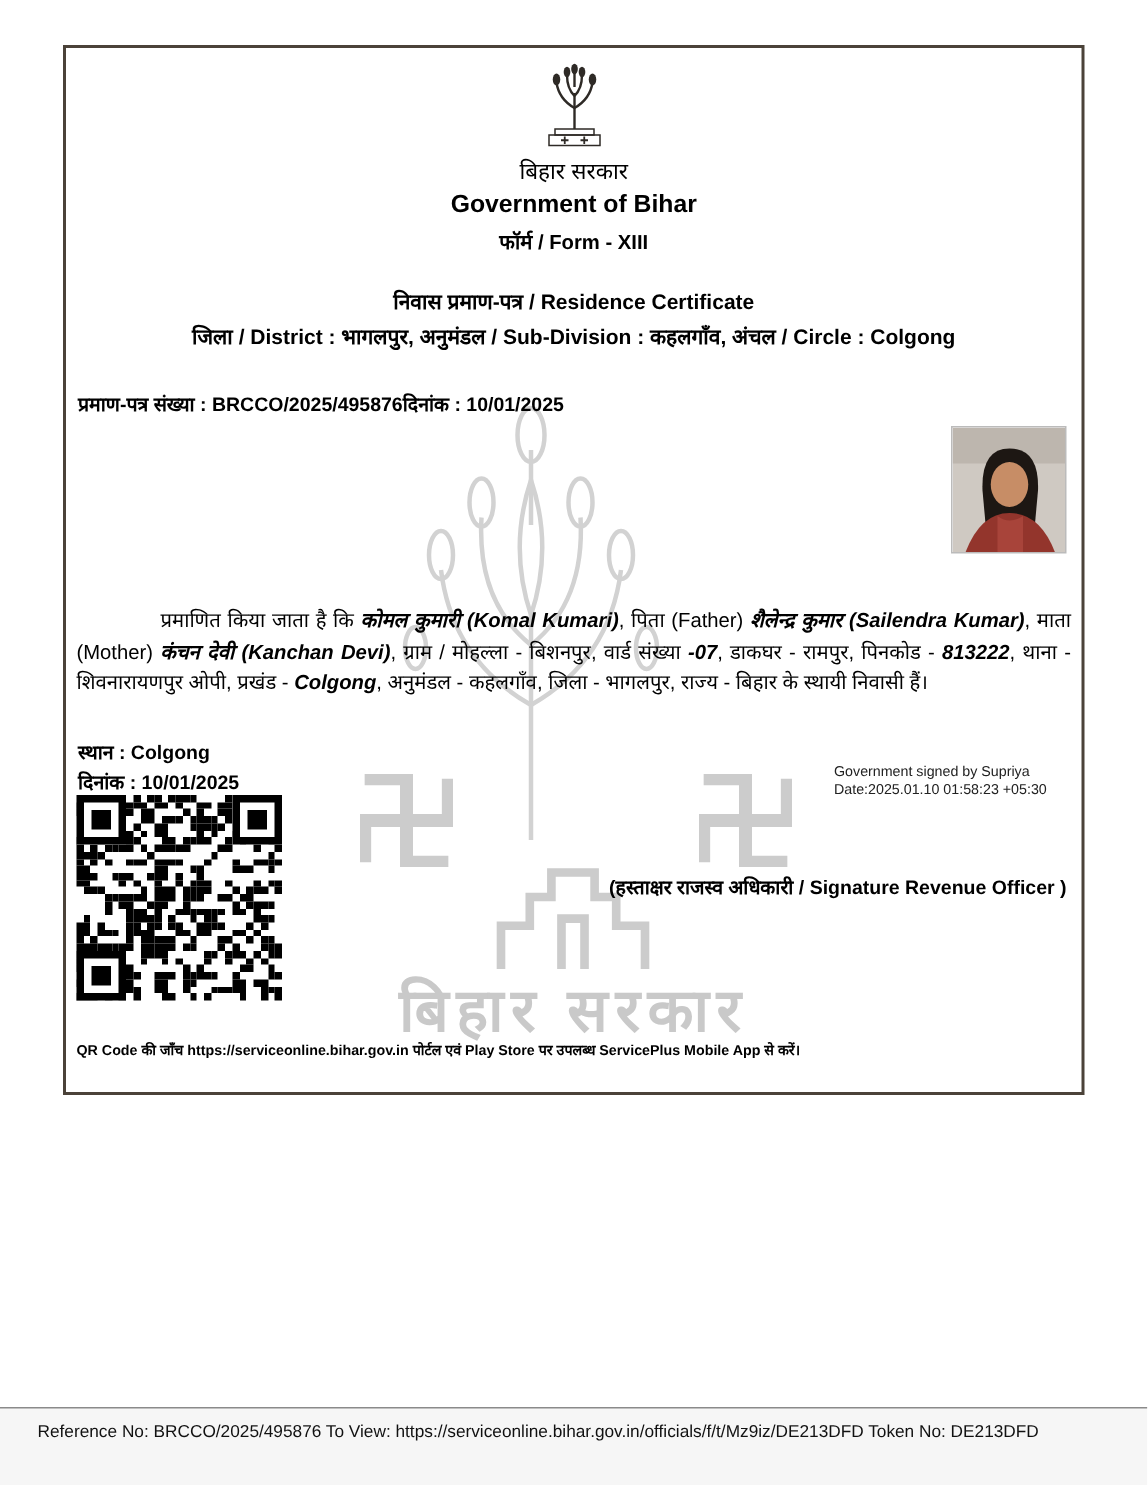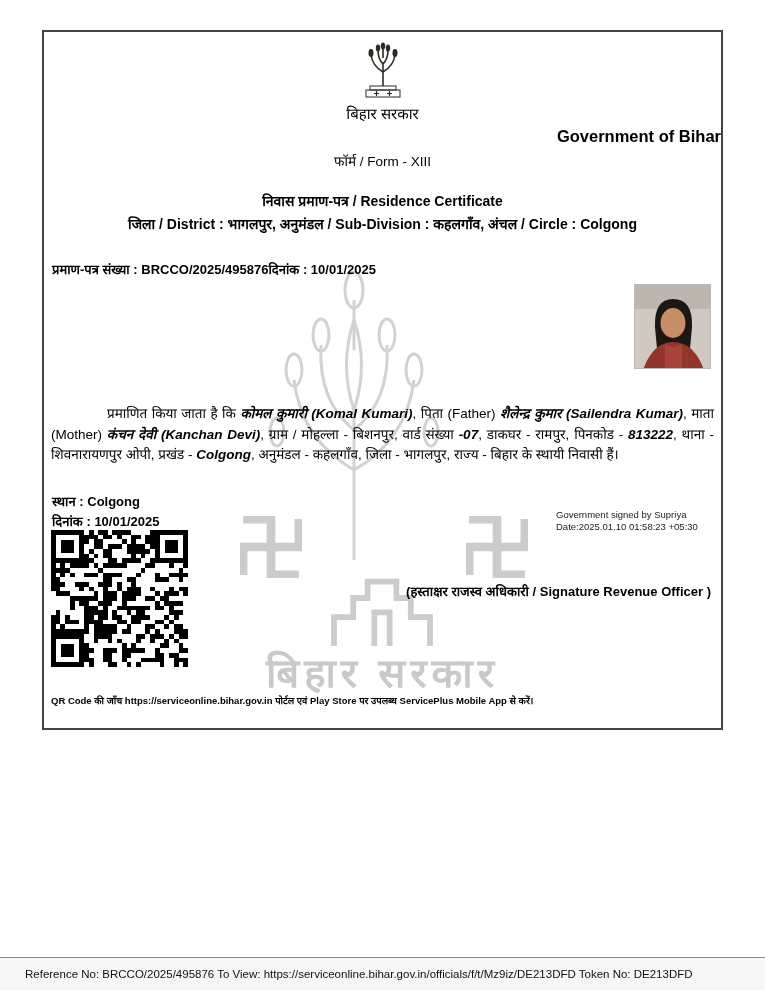--- a/index.html
+++ b/index.html
@@ -22,22 +22,22 @@
   .wm-swastika.right { left:422px; }
   .wm-temple { position:absolute; left:278px; top:542px; }
   .wm-text {
     position:absolute; top:612px; left:0; right:0; text-align:center;
     font-size:40px; font-weight:bold; color:#c9c9c9; letter-spacing:5px;
   }
   
   .header { position:absolute; top:10px; left:0; right:0; text-align:center; }
   .emblem  { display:block; margin:0 auto; }
   .caption { font-size:15px; margin-top:3px; }
-  .gov     { font-size:16.5px; font-weight:bold; margin-top:4px;text-align:right; }
-  .form-no { font-size:13.5px; font-weight:normal; margin-top:6px; }
+  .gov     { font-size:16.5px; font-weight:bold; margin-top:4px; }
+  .form-no { font-size:13.5px; font-weight:bold; margin-top:6px; }
   .title   { font-size:14px; font-weight:bold; margin-top:21px; }
   .district{ font-size:14px;   font-weight:bold; margin-top:4px; }
   
   .meta {
     position:absolute; top:228px; left:8px; right:8px;
     display:flex; justify-content:flex-start;
     font-size:13px; font-weight:bold;
   }
   
   .photo { position:absolute; top:252px; right:10px; width:77px; height:85px;
@@ -63,21 +63,21 @@
   
   .dsig { position:absolute; top:477px; left:512px; width:180px;
           font-size:9.5px; line-height:12px; color:#222; }
   .officer { position:absolute; top:550px; right:10px; font-size:13px; font-weight:bold;text-align:center; }
   
   .notes { position:absolute; left:7px; top:662px; line-height:13.5px; }
   .note1 { font-size:9.5px; font-weight:bold; }
   .note2 { font-size:9px;   font-weight:bold; }
   
   .page-footer {
-    position:absolute; left:0; right:0; bottom:0; height:33px;
+    position:absolute; left:0; right:0; bottom:0; height:52px;
     background:#f6f6f6; border-top:1px solid #8a8a8a;
     font-size:11.5px; line-height:33px; padding-left:25px; color:#111;
     white-space:nowrap;
   }
 </style>
 </head>
 <body>
 
 <div class="page">
 

